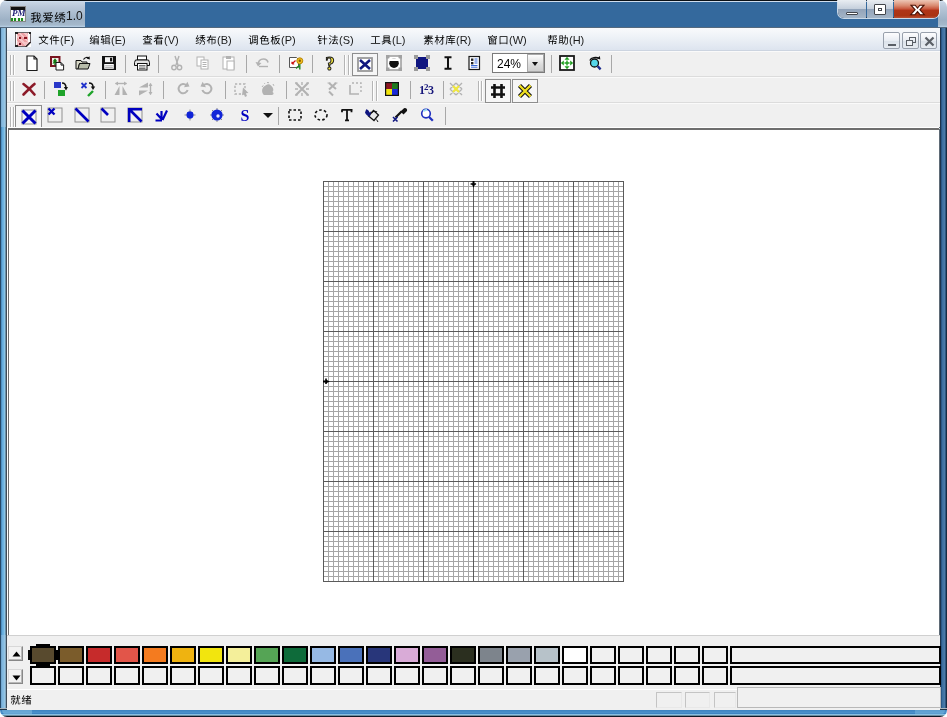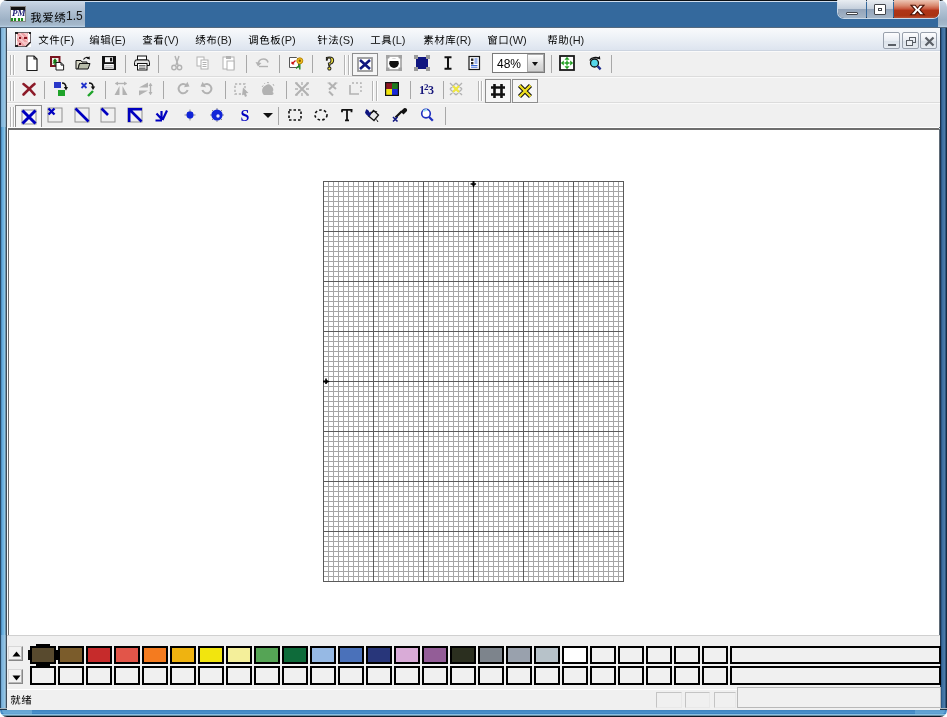--- a/index.html
+++ b/index.html
@@ -51,21 +51,21 @@
  <div class="abs" style="left:1px;top:2px;width:13px;height:8px;color:#232378;font-weight:bold;font-style:italic;font-size:9px;line-height:9px;font-family:'Liberation Serif',serif">PM</div>
  <div class="abs" style="left:0;top:11px;width:14px;height:3px;background:repeating-linear-gradient(90deg,#1d8a1d 0 2px,#e8f4e8 2px 3.5px)"></div>
 </div>
 
 <div class="abs txt" style="left:30px;top:8px;height:13px;color:#0c1624"><svg class="k" style="width:12px;height:12px" viewBox="-30 -60 1060 1060">
       <use href="#g22"></use>
     </svg><svg class="k" style="width:12px;height:12px" viewBox="-30 -60 1060 1060">
       <use href="#g23"></use>
     </svg><svg class="k" style="width:12px;height:12px" viewBox="-30 -60 1060 1060">
       <use href="#g6"></use>
-    </svg><span style="font-size:12px;position:relative;top:-2px">1.5</span></div>
+    </svg><span style="font-size:12px;position:relative;top:-2px">1.0</span></div>
 
 <div class="abs" style="left:837px;top:0;width:104px;height:20px">
  <div class="abs" style="left:0;top:0;width:103px;height:18.5px;border:1px solid rgba(240,246,252,.8);border-top:none;border-radius:0 0 7px 7px;box-shadow:inset 0 0 0 1px #2a3d52,inset 0 2px 1px -1px #0a0f14;overflow:hidden">
   <div class="abs" style="left:0;top:0;width:28px;height:19px;background:linear-gradient(180deg,#e9edf2 0,#c6d0dc 45%,#93a4ba 50%,#a6b7c8 100%)">
    <div class="abs" style="left:8px;top:11.5px;width:12px;height:3px;background:#fff;border:1px solid #41454b;border-radius:1px"></div>
   </div>
   <div class="abs" style="left:29px;top:0;width:26px;height:19px;background:linear-gradient(180deg,#e9edf2 0,#c6d0dc 45%,#93a4ba 50%,#a6b7c8 100%)">
    <div class="abs" style="left:7px;top:4px;width:12px;height:11px;background:#fff;border:1px solid #41454b;border-radius:1px">
           <div class="abs" style="left:3px;top:3px;width:4px;height:3px;background:#fff;border:1px solid #41454b"></div>
         </div>
@@ -262,21 +262,21 @@
 <svg class="ic" style="left:440px;top:55px" width="16" height="16" viewBox="0 0 16 16">
     <path d="M4.5 2.2h7M4.5 13.8h7M8 2.2v11.6" stroke="#111" stroke-width="2" fill="none"></path>
   </svg>
 <svg class="ic" style="left:466px;top:55px" width="16" height="16" viewBox="0 0 16 16">
     <rect x="3" y="1.5" width="10.5" height="13" fill="#fff" stroke="#1a1a1a" stroke-width="1.2"></rect>
     <rect x="5" y="3.5" width="2.4" height="2.4" fill="#222"></rect>
     <rect x="5" y="7" width="2.4" height="2.4" fill="#222"></rect>
     <path d="M8.5 4h3M8.5 6h3M8.5 8h3M5 10.5h6.5M5 12.2h6.5" stroke="#3a6ad8"></path>
   </svg>
 <div class="abs" style="left:492px;top:53px;width:53px;height:20px;background:#fff;border:1px solid #7a7a7a">
-<span class="abs txt" style="left:4px;top:3px;font-size:12px;color:#000">48%</span>
+<span class="abs txt" style="left:4px;top:3px;font-size:12px;color:#000">24%</span>
 <div class="abs" style="left:34px;top:0px;width:17px;height:18px;background:linear-gradient(180deg,#fdfdfd,#dcdcdc 60%,#cfcfcf);border:1px solid #a8a8a8">
       <div class="abs" style="left:4px;top:7px;width:0;height:0;border:3.5px solid transparent;border-top:4.5px solid #111"></div>
     </div>
 </div>
 <div class="sep" style="left:551px;top:55px;height:18px"></div>
 <svg class="ic" style="left:559px;top:55px" width="16" height="16" viewBox="0 0 16 16">
     <rect x="1" y="1" width="14" height="14" fill="#fff" stroke="#1a1a1a" stroke-width="1.8"></rect>
     <g fill="#1e9e1e">
       <path d="M8 1.8l2.5 3H5.5z"></path>
       <path d="M8 14.2l2.5-3H5.5z"></path>

